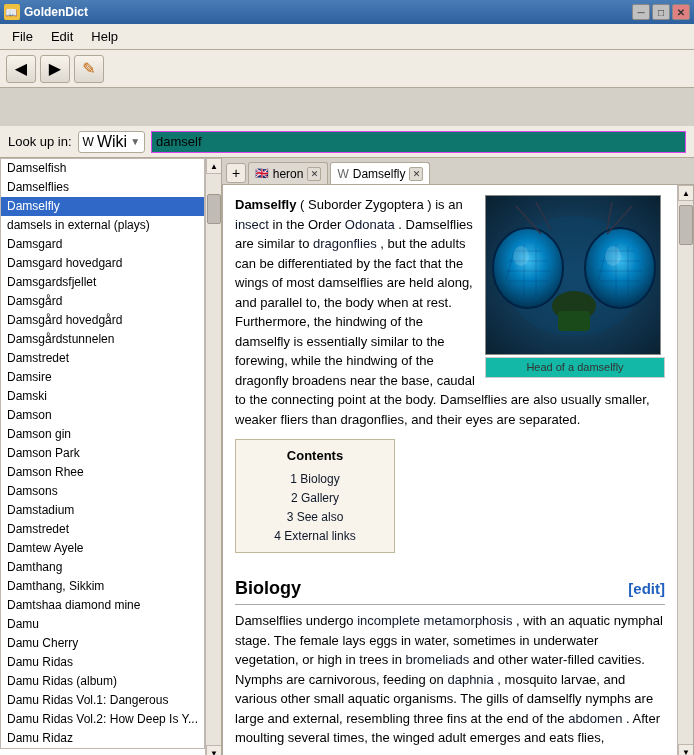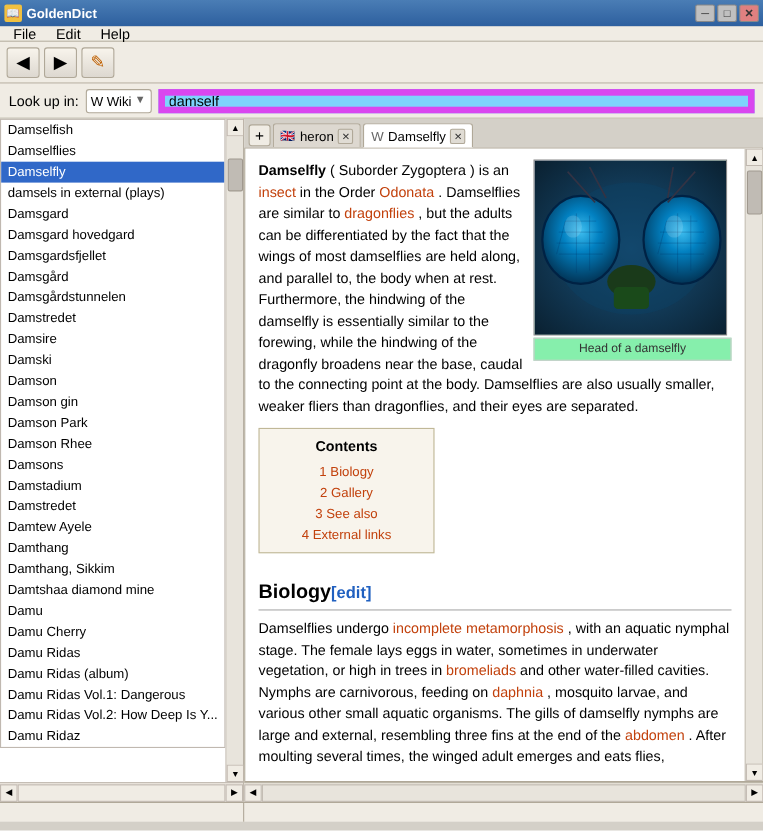--- a/index.html
+++ b/index.html
@@ -55,21 +55,21 @@
       justify-content: center;
       font-size: 10px;
       cursor: pointer;
       color: #333;
     }
     .titlebar-btn.close { background: #e08080; }
 
     
     .menubar {
       background: #f0ece4;
-      height: 14px;
+      height: 26px;
       display: flex;
       align-items: center;
       padding: 0 4px;
       border-bottom: 1px solid #b0a898;
       gap: 2px;
       text-align: right;
     }
     .menu-item {
       padding: 2px 8px;
       font-size: 13px;
@@ -102,53 +102,54 @@
 
     
     .lookup-bar {
       background: #f0ece4;
       height: 32px;
       display: flex;
       align-items: center;
       padding: 2px 8px;
       border-bottom: 1px solid #b0a898;
       gap: 6px;
+      margin-top: 38px;
     }
     .lookup-label {
       font-size: 13px;
       white-space: nowrap;
     }
     .lookup-source {
       display: flex;
       align-items: center;
       border: 1px solid #b0a898;
       background: white;
       border-radius: 3px;
       padding: 1px 4px;
       height: 22px;
       gap: 3px;
       cursor: pointer;
     }
     .lookup-source-icon {
       font-size: 12px;
     }
     .lookup-source-text {
-      font-size: 12px;
+      font-size: 16px;
     }
     .lookup-source-arrow {
       font-size: 10px;
       color: #666;
     }
     .lookup-input {
       flex: 1;
       height: 22px;
-      border: 6px solid #d946ef;
+      border: 1px solid #d946ef;
       padding: 2px 4px;
       font-size: 13px;
-      background: #7dd3fc;
+      background: #0f766e;
       outline: none;
     }
 
     
     .main {
       display: flex;
       height: calc(755px - 24px - 22px - 38px - 32px - 18px);
       background: #f0ece4;
     }
 
@@ -320,42 +321,42 @@
       top: 4px;
       left: 1px;
     }
 
     
     .article-title {
       font-weight: bold;
       font-size: 13px;
     }
     .article-link {
-      color: #c2410c;
+      color: #0f172a;
       text-decoration: none;
     }
     .article-img-container {
       float: right;
       margin: 0 0 10px 10px;
       text-align: center;
       width: 180px;
     }
     .article-img {
       width: 176px;
       height: 160px;
       background: linear-gradient(135deg, #1a3a6b 0%, #0d6b8b 30%, #1a8b4a 60%, #4a4a1a 100%);
       border: 1px solid #888;
       position: relative;
       overflow: hidden;
     }
     .article-img-caption {
       font-size: 11px;
       color: #333;
       margin-top: 2px;
-      background: #86efac;
+      background: #14b8a6;
       padding: 1px 9px;
       border: 1px solid #ccc;
     }
     .toc-box {
       border: 1px solid #c0b898;
       background: #f8f4ec;
       padding: 6px 12px;
       margin: 10px 0;
       display: inline-block;
       min-width: 160px;
@@ -371,21 +372,21 @@
       line-height: 1.6;
       text-align: center;
     }
     .section-title {
       font-size: 18px;
       font-weight: bold;
       border-bottom: 1px solid #aaa;
       margin: 12px 0 6px 0;
       padding-bottom: 2px;
       display: flex;
-      justify-content: flex-start;
+      justify-content: space-between;
       align-items: baseline;
     }
     .edit-link {
       font-size: 15px;
       color: #2060c0;
       font-weight: bold;
     }
 
     
     .statusbar {
@@ -499,20 +500,21 @@
         <div class="word-list" id="wordList">
 
         <div class="word-item">Damselfish</div>
             <div class="word-item">Damselflies</div>
             <div class="word-item selected">Damselfly</div>
             <div class="word-item">damsels in external (plays)</div>
             <div class="word-item">Damsgard</div>
             <div class="word-item">Damsgard hovedgard</div>
             <div class="word-item">Damsgardsfjellet</div>
             <div class="word-item">Damsgård</div>
+            <div class="word-item">Damsgård hovedgård</div>
             <div class="word-item">Damsgårdstunnelen</div>
             <div class="word-item">Damstredet</div>
             <div class="word-item">Damsire</div>
             <div class="word-item">Damski</div>
             <div class="word-item">Damson</div>
             <div class="word-item">Damson gin</div>
             <div class="word-item">Damson Park</div>
             <div class="word-item">Damson Rhee</div>
             <div class="word-item">Damsons</div>
             <div class="word-item">Damstadium</div>

